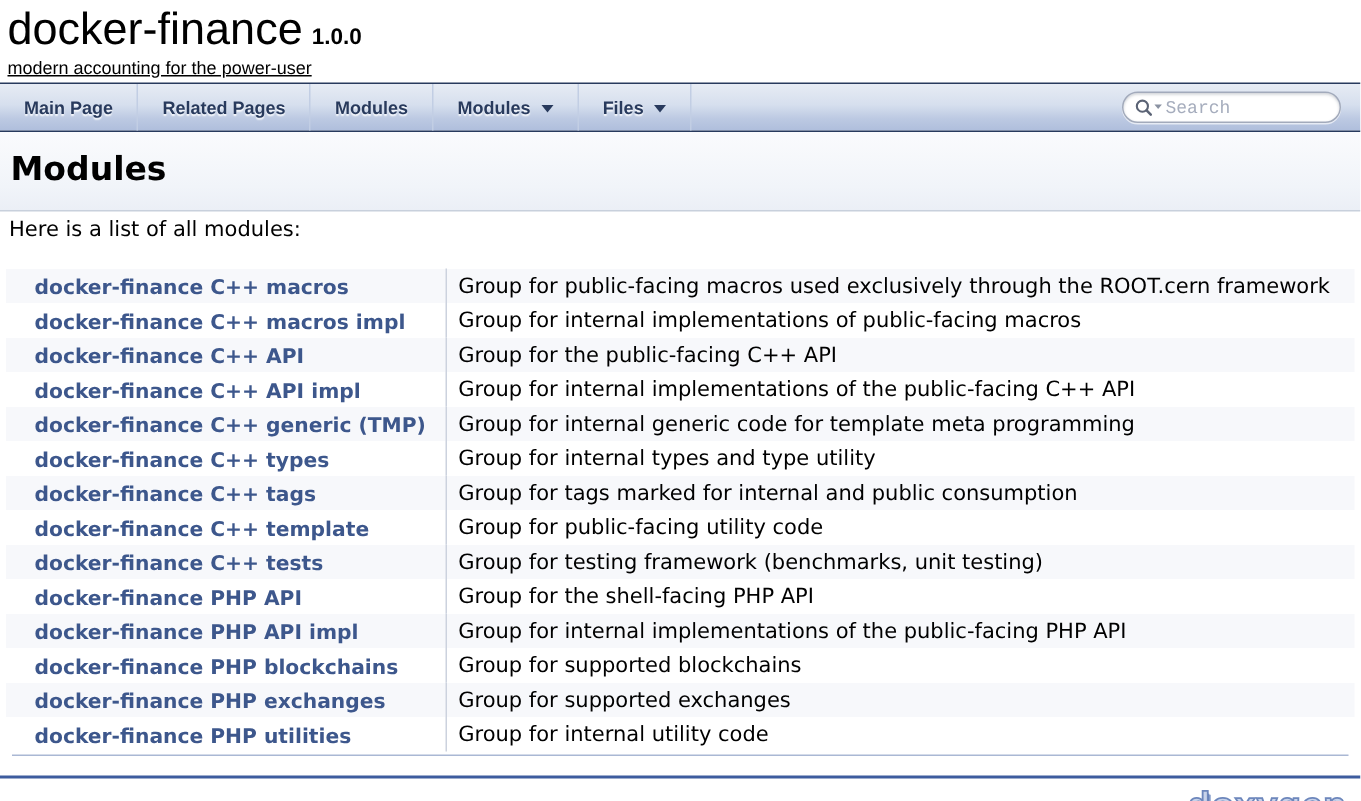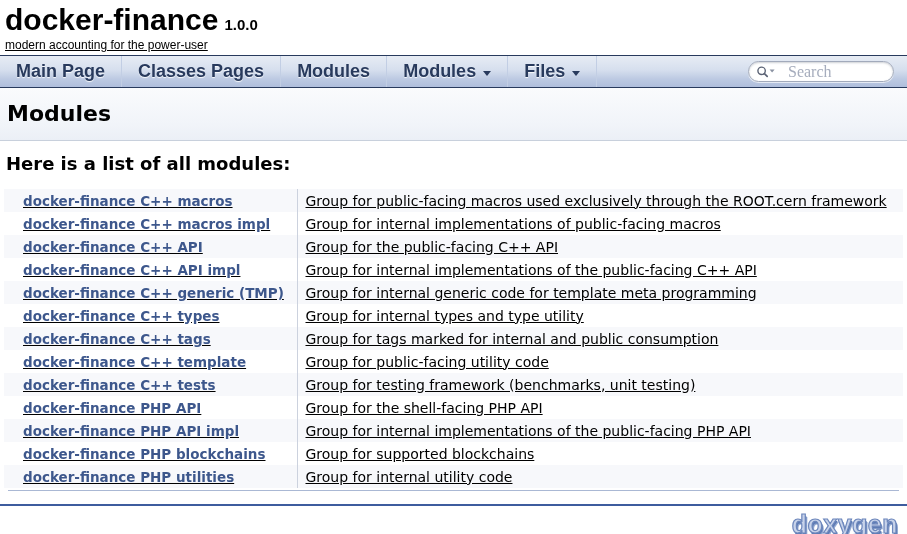--- a/index.html
+++ b/index.html
@@ -7,21 +7,21 @@
   body {
     width: 907px; height: 534px; overflow: hidden;
     font-family: "DejaVu Sans", sans-serif;
     color: #000;
   }
 
   
   #titlearea { padding: 2px 0 0 5px; }
   #projectname {
     font-family: "Liberation Sans", sans-serif;
-    font-size: 30px; line-height: 36px; font-weight: 700; color: #000;
+    font-size: 30px; line-height: 36px; font-weight: 400; color: #000;
   }
   #projectnumber {
     font-family: "Liberation Sans", sans-serif;
     font-size: 15px; font-weight: 700; color: #000; margin-left: 6px;
   }
   #projectbrief {
     font-family: "Liberation Sans", sans-serif;
     font-size: 12px; line-height: 15px; color: #000; padding-bottom: 2px; text-decoration: underline;
   }
 
@@ -35,21 +35,21 @@
   }
   ul.tablist { list-style: none; display: flex; height: 100%; }
   ul.tablist li {
     display: flex; align-items: center;
     padding: 0 16px;
     border-right: 1px solid #C2CEE4;
     cursor: pointer;
   }
   ul.tablist li a {
     font-family: "Liberation Sans", sans-serif;
-    font-size: 18px; font-weight: bold; color: #283A5D;
+    font-size: 12px; font-weight: bold; color: #283A5D;
     text-decoration: none; white-space: nowrap;
     text-shadow: 0 1px 1px rgba(255,255,255,0.9);
     text-align: center;
   }
   .tab-caret {
     display: inline-block; width: 0; height: 0;
     border-left: 4px solid transparent; border-right: 4px solid transparent;
     border-top: 5px solid #283A5D;
     margin-left: 7px; vertical-align: 1px;
   }
@@ -60,46 +60,45 @@
     display: flex; align-items: center;
     width: 146px; height: 21px;
     background: #fff;
     border: 1px solid #A2AABB;
     border-radius: 11px;
     padding: 0 8px 0 7px;
     box-shadow: inset 0 1px 2px rgba(60,70,90,0.25), 0 1px 0 rgba(255,255,255,0.65);
   }
   .searchbox input {
     border: none; outline: none; background: transparent;
-    font-family: Liberation Serif, serif;
-    font-size: 16px; color: #333; width: 104px; margin-left: 12px;
+    font-family: Liberation Mono, monospace;
+    font-size: 12px; color: #333; width: 104px; margin-left: 1px;
   }
   .searchbox input::placeholder { color: #A6ADBD; }
   .search-icon-group { display: flex; align-items: center; cursor: pointer; }
 
   
   .header {
     background: linear-gradient(to bottom, #FAFBFD 0%, #F1F4F9 70%, #EBEFF6 100%);
     border-bottom: 1px solid #C8D0DC;
     padding: 12px 7px 13px;
   }
   .header .title {
     font-size: 22px; line-height: 27px; font-weight: bold; color: #000;
     font-family: "DejaVu Sans", sans-serif;
   }
 
   
   .contents { padding: 0 4px; }
   .contents p.intro {
-    font-size: 18px; line-height: 17px;
-    margin: 14px 0 17px 2px;
-    font-weight: bold;
+    font-size: 14px; line-height: 17px;
+    margin: 4px 0 17px 2px;
   }
   table.directory { width: 100%; border-collapse: collapse; table-layout: fixed; }
-  table.directory tr { height: 20px; text-decoration: underline; }
+  table.directory tr { height: 20px; }
   table.directory tr:nth-child(odd) { background: #F7F8FB; }
   td.entry {
     width: 293px; min-width: 293px;
     padding: 2px 6px 2px 19px;
     white-space: nowrap; overflow: hidden;
   }
   td.entry a.el {
     font-size: 13.5px; font-weight: bold;
     color: #3D578C; text-decoration: none;
   }
@@ -144,21 +143,21 @@
 </div>
 
 <div class="navrow">
   <ul class="tablist">
 
       <li>
         <a><span>Main Page</span></a>
       </li>
 
       <li>
-        <a><span>Classes Pages</span></a>
+        <a><span>Related Pages</span></a>
       </li>
 
       <li>
         <a><span>Modules</span></a>
       </li>
 
 
       <li>
         <a><span>Modules</span><span class="tab-caret"></span></a>
       </li>
@@ -244,20 +243,24 @@
         <tr>
           <td class="entry"><a class="el" href="#">docker-finance PHP API impl</a></td>
           <td class="desc">Group for internal implementations of the public-facing PHP API</td>
         </tr>
 
         <tr>
           <td class="entry"><a class="el" href="#">docker-finance PHP blockchains</a></td>
           <td class="desc">Group for supported blockchains</td>
         </tr>
 
+        <tr>
+          <td class="entry"><a class="el" href="#">docker-finance PHP exchanges</a></td>
+          <td class="desc">Group for supported exchanges</td>
+        </tr>
 
         <tr>
           <td class="entry"><a class="el" href="#">docker-finance PHP utilities</a></td>
           <td class="desc">Group for internal utility code</td>
         </tr>
       </tbody>
   </table>
 
   <hr class="end-hr">
 </div>

